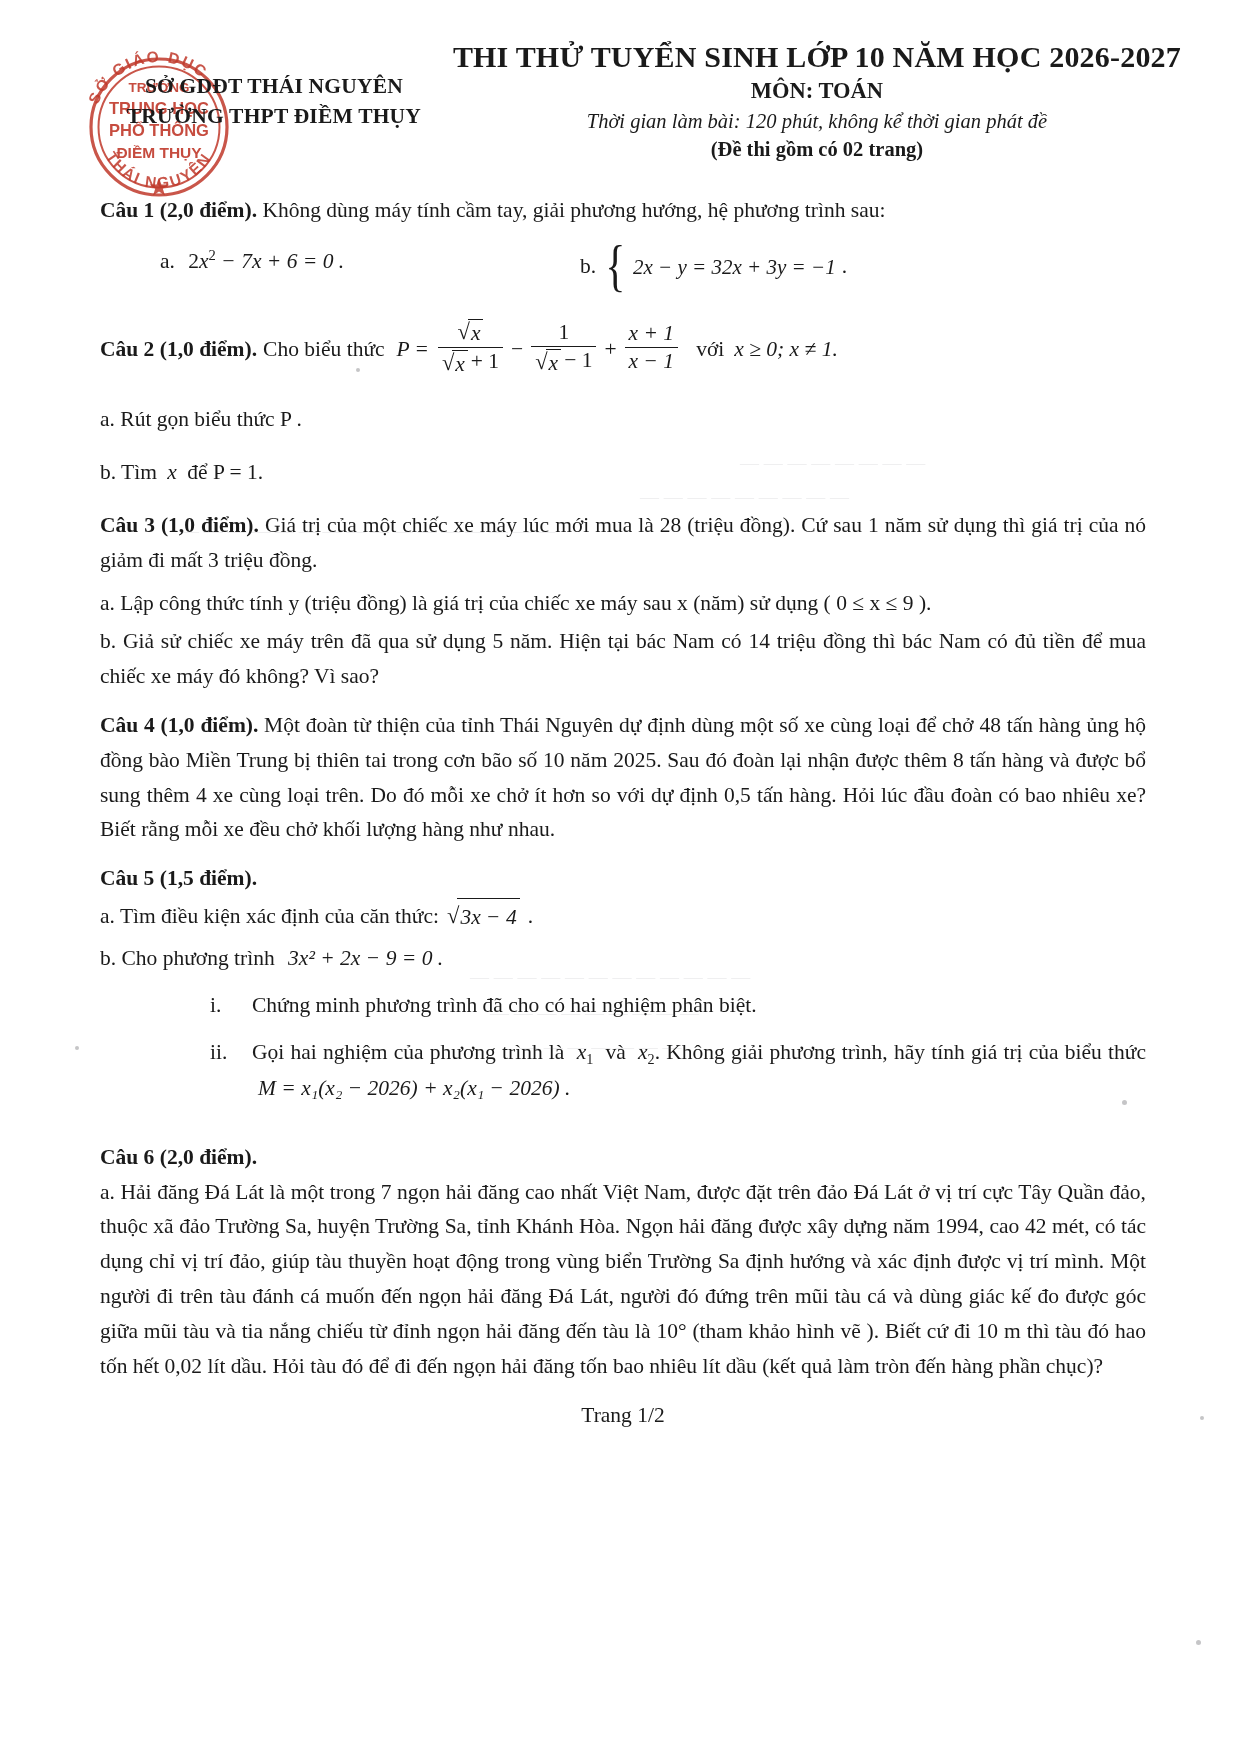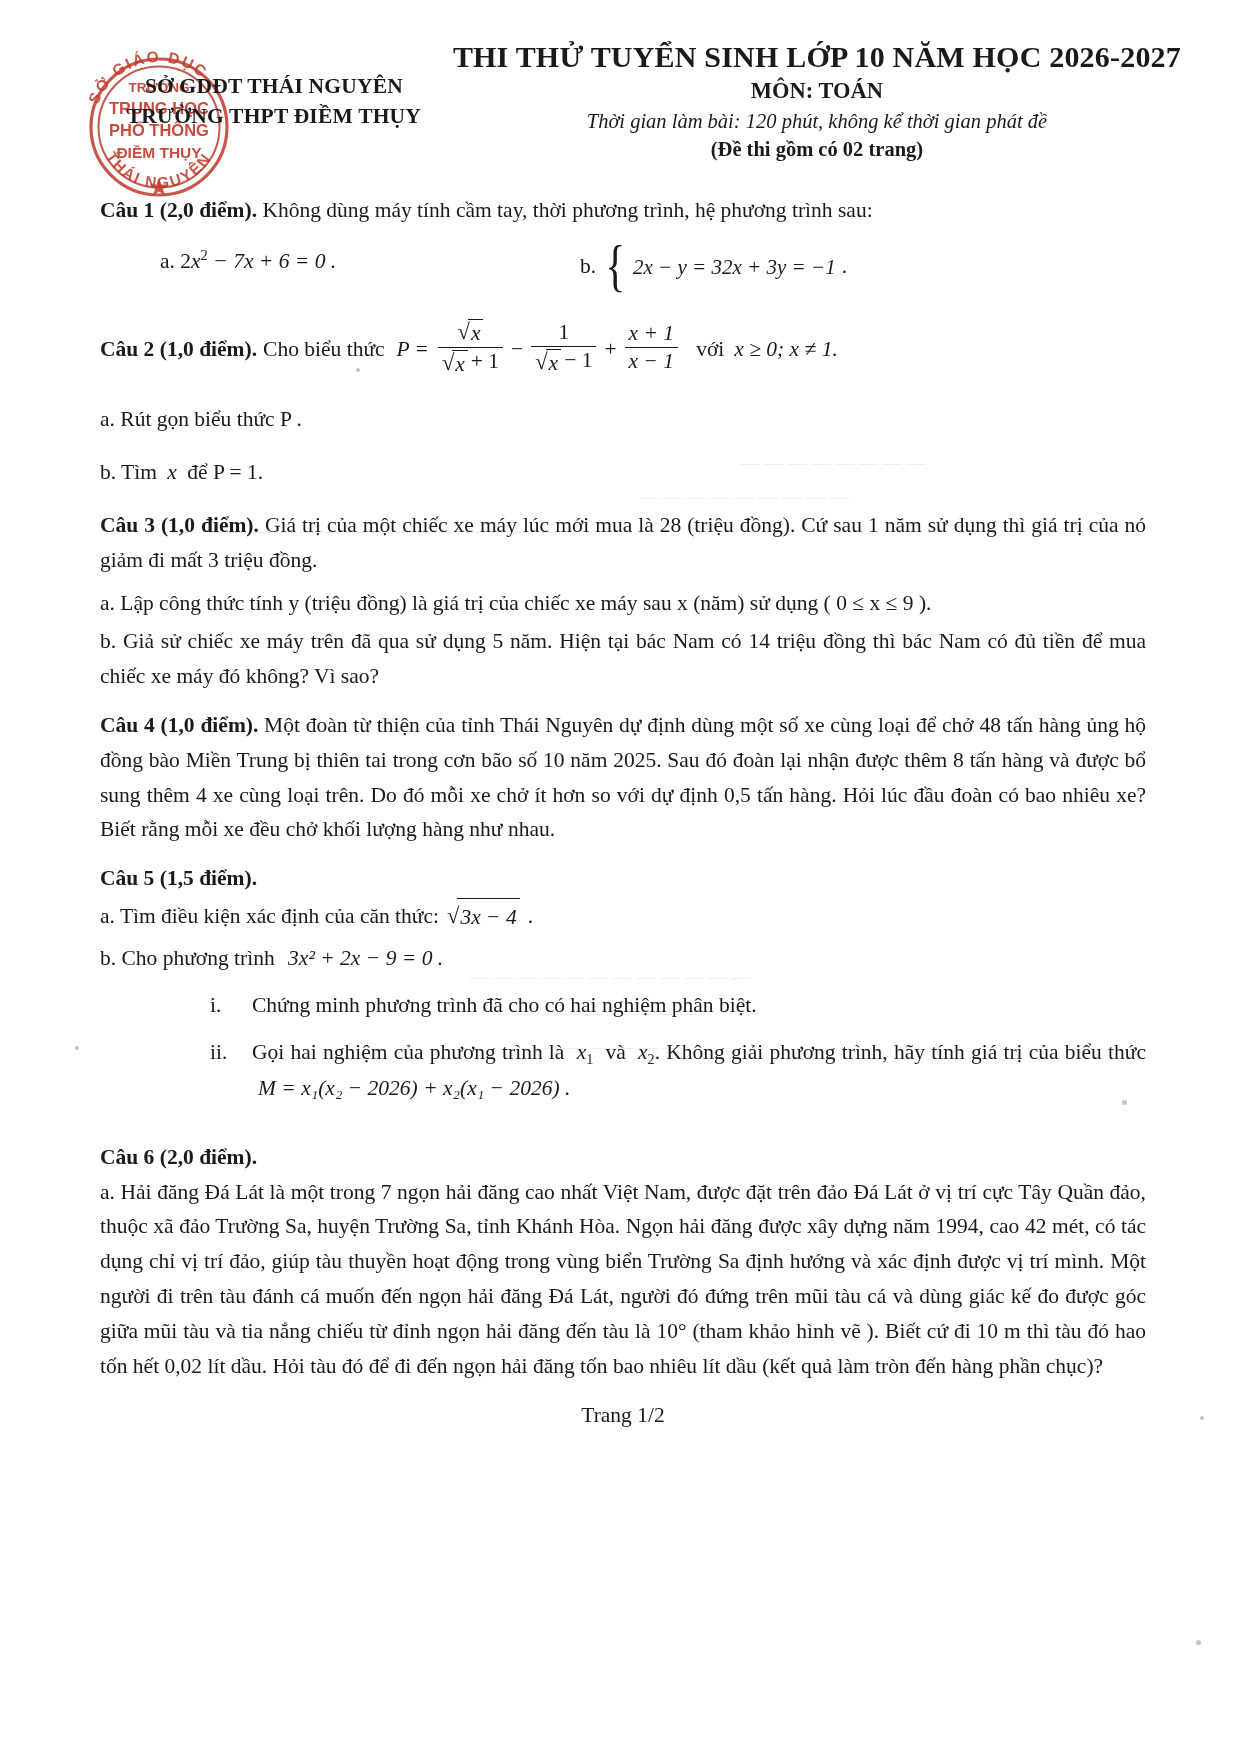--- a/index.html
+++ b/index.html
@@ -209,26 +209,26 @@
       <div class="hr-line1">THI THỬ TUYỂN SINH LỚP 10 NĂM HỌC 2026-2027</div>
       <div class="hr-line2">MÔN: TOÁN</div>
       <div class="hr-line3">Thời gian làm bài: 120 phút, không kể thời gian phát đề</div>
       <div class="hr-line4">(Đề thi gồm có 02 trang)</div>
     </div>
   </div>
 
   <div class="content">
 
     <div class="q">
-      <span style="font-weight:bold">Câu 1 (2,0 điểm).</span><span> Không dùng máy tính cầm tay, thời phương trình, hệ phương trình sau:</span>
+      <span style="font-weight:bold">Câu 1 (2,0 điểm).</span><span> Không dùng máy tính cầm tay, giải phương hướng, hệ phương trình sau:</span>
     </div>
     <div class="row-ab">
       <div class="item-a">
         <span>a.</span>
-        <span class="m" style="">
+        <span class="m" style="margin-left:8px">
           <span class="num">2</span><span>x</span><sup class="p">2</sup>
           <span>− 7x + 6 = 0 .</span>
         </span>
       </div>
       <div class="item-b">
         <span style="margin-right:6px">b.</span>
         <span class="brace-sys">
           <span class="brace">{</span>
           <span class="eqs">
             <span class="m">2x − y = 3</span>

